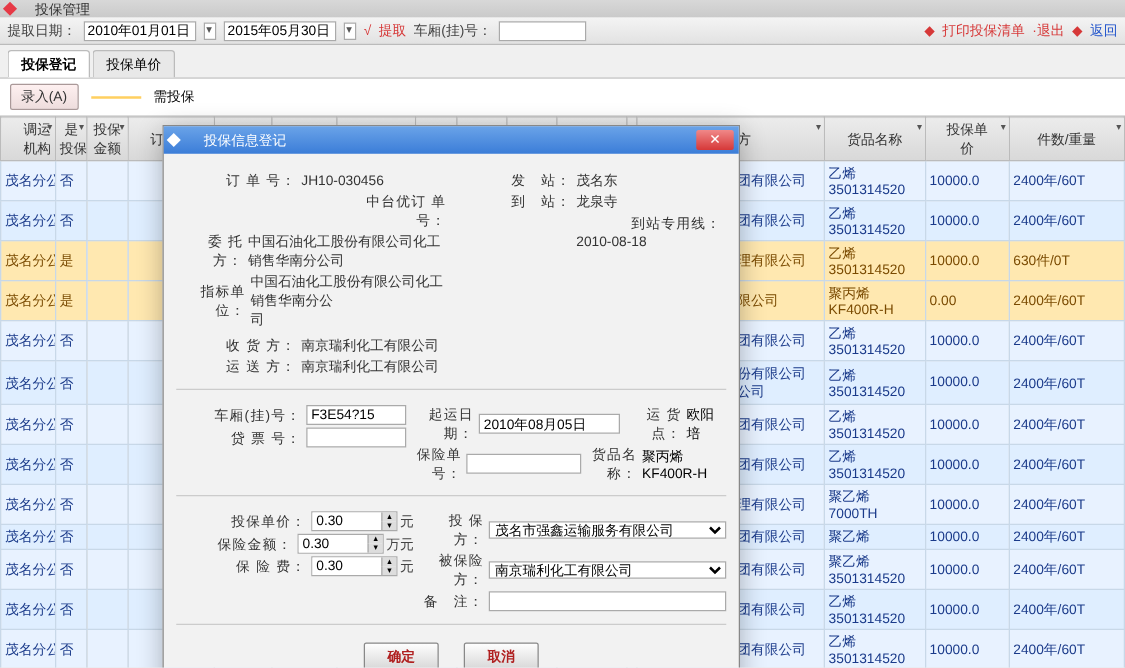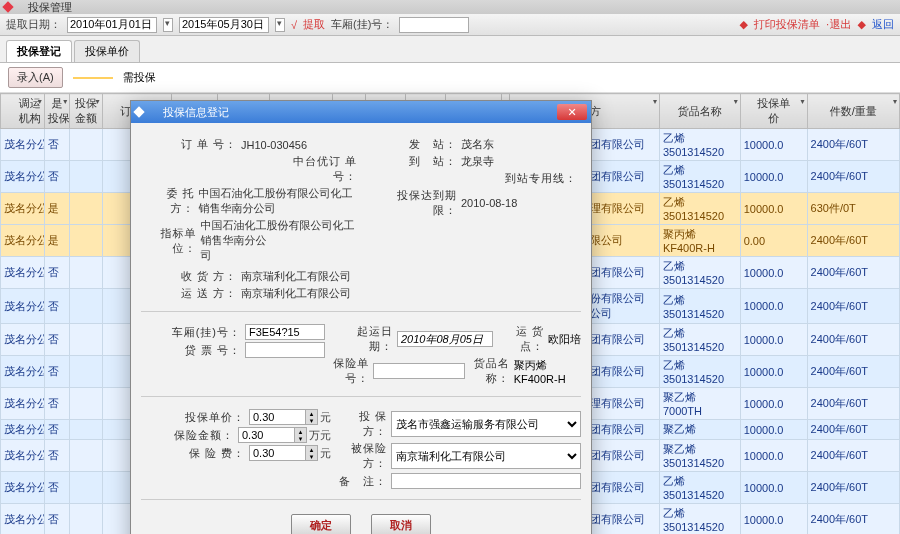--- a/index.html
+++ b/index.html
@@ -52,21 +52,21 @@
 .row label { width:80px; text-align:right; color:#333; padding-right:4px; letter-spacing:1px; }
 .row .val { color:#333; min-width:120px; }
 .row input[type=text] { height:16px; border:1px solid #aaa; padding:0 3px; background:#fff; }
 .row .unit { margin-left:2px; color:#444; }
 .spin { display:inline-flex; border:1px solid #aaa; height:16px; background:#fff; }
 .spin input { border:none; width:55px; height:14px; padding:0 3px; }
 .spin .sp-btns { display:flex; flex-direction:column; }
 .spin .sp-btns span { width:12px; height:7px; background:#ddd; border-left:1px solid #aaa; font-size:7px; line-height:7px; text-align:center; cursor:pointer; }
 .two-col { display:flex; }
 .two-col > .col { flex:1; }
-select.wide { width:190px; height:26px; border:1px solid #aaa; background:#fff; }
+select.wide { width:190px; height:14px; border:1px solid #aaa; background:#fff; }
 .modal-footer { display:flex; justify-content:center; gap:20px; padding:8px 0 12px; }
 .btn { width:60px; height:22px; border:1px solid #888; border-radius:2px; background:linear-gradient(#fefefe,#d8d8d8); cursor:pointer; color:#b02020; font-weight:bold; }
 </style>
 </head>
 <body>
 
 <div class="top-strip">
   <span class="diamond"></span>
   <span>投保管理</span>
 </div>
@@ -404,40 +404,39 @@
               <span class="val">茂名东</span>
             </div>
           <div class="row">
               <label>到　站：</label>
               <span class="val">龙泉寺</span>
             </div>
           <div class="row">
               <label>到站专用线：</label>
             </div>
           <div class="row">
-              <label>投保达到期限：</label>
               <span class="val">2010-08-18</span>
             </div>
         </div>
       </div>
       <div class="fieldset two-col">
         <div class="col">
           <div class="row">
               <label>车厢(挂)号：</label>
               <input type="text" style="width: 80px;" value="F3E54?15">
             </div>
           <div class="row">
               <label>贷 票 号：</label>
               <input type="text" style="width: 80px;">
             </div>
         </div>
         <div class="col">
           <div class="row">
               <label style="width:60px">起运日期：</label>
-              <input type="text" style="width: 96px; font-style: italic;" value="2010年08月05日">
+              <input type="text" style="width: 113px;" value="2010年08月05日">
               <span class="dd"></span>
               <label style="width:55px">运 货 点：</label>
               <span>欧阳培</span>
             </div>
           <div class="row">
               <label style="width:60px">保险单号：</label>
               <input type="text" style="width: 92px;">
               <label style="width:60px">货品名称：</label>
               <span>聚丙烯KF400R-H</span>
             </div>

